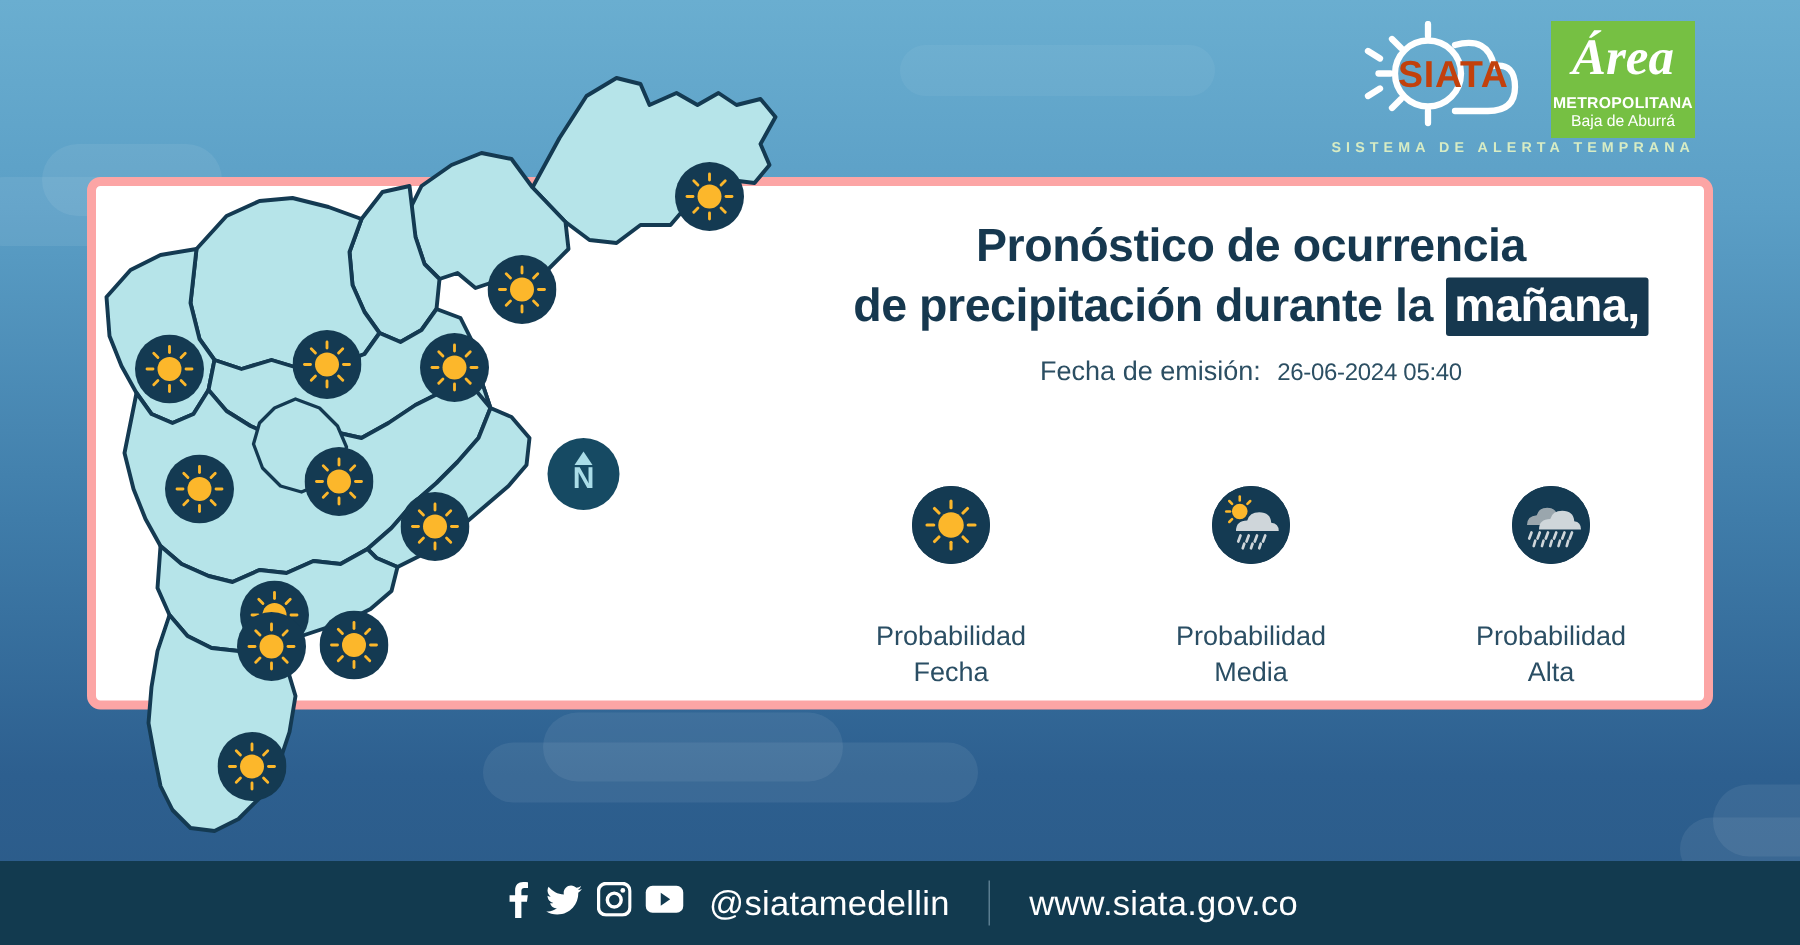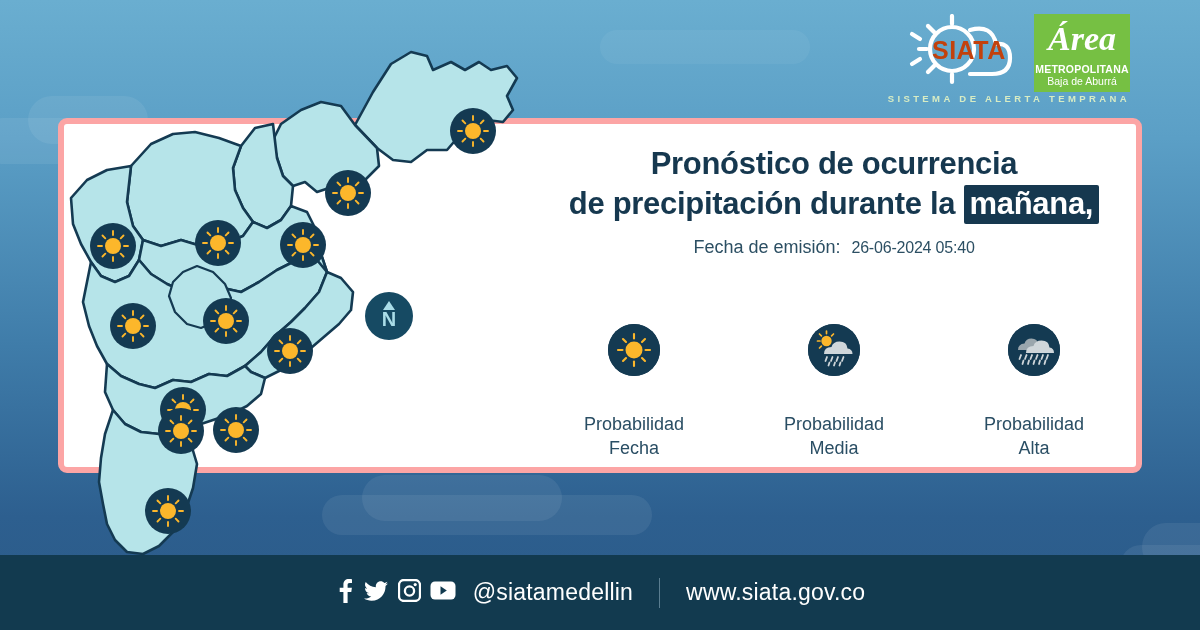--- a/index.html
+++ b/index.html
@@ -80,21 +80,21 @@
   .emission .date { font-size: 16px; margin-left: 11px; letter-spacing:-0.2px; }
 
   
   .legend { position:absolute; left: 470px; top: 200px; width: 600px; display:flex; justify-content: space-around; }
   .legend-item { width: 180px; text-align:center; }
   .legend-icon { width:52px; height:52px; border-radius:50%; background:#143a52; margin: 0 auto 12px auto; }
   .legend-label { color:#2a4e64; font-size: 18px; line-height: 1.35; margin-top: 36px; }
 
   
   .footer {
-    position:absolute; left:0; bottom:0; width:1200px; height: 75px; background:#123a4f;
+    position:absolute; left:0; bottom:0; width:1200px; height: 56px; background:#123a4f;
     display:flex; align-items:center; justify-content:center; gap: 26px;
   }
   .socials { display:flex; align-items:center; gap: 9px; }
   .handle { color:#ffffff; font-size: 23px; letter-spacing:0.2px; margin-left: 8px; }
   .divider { width:1px; height: 30px; background:#5a7d90; }
   .website { color:#ffffff; font-size: 23px; letter-spacing:0.2px; }
 </style>
 </head>
 <body>
 

